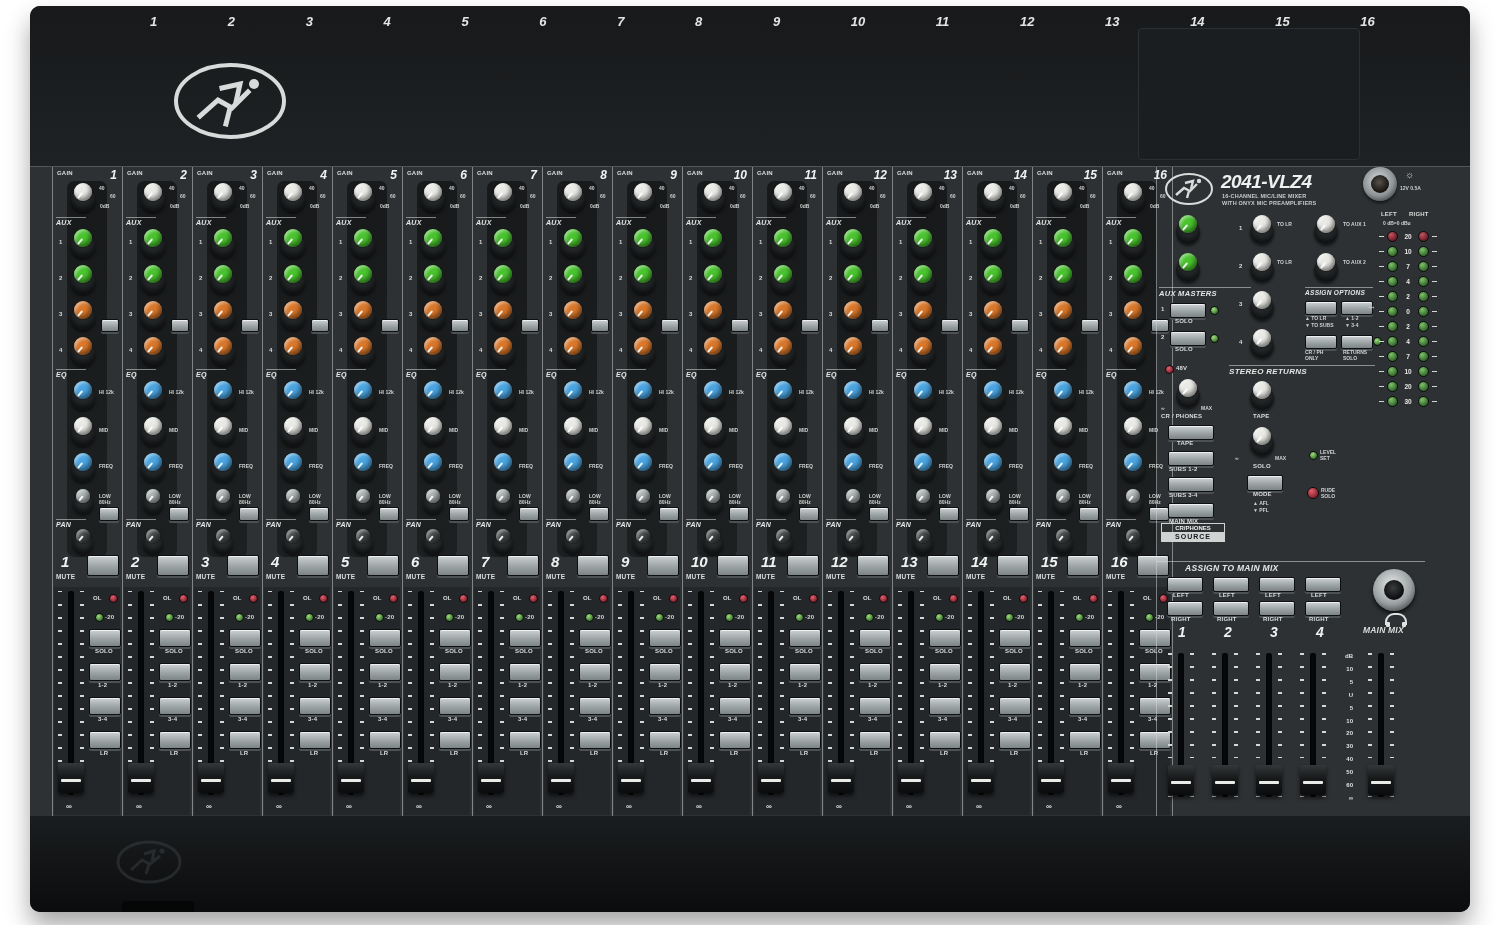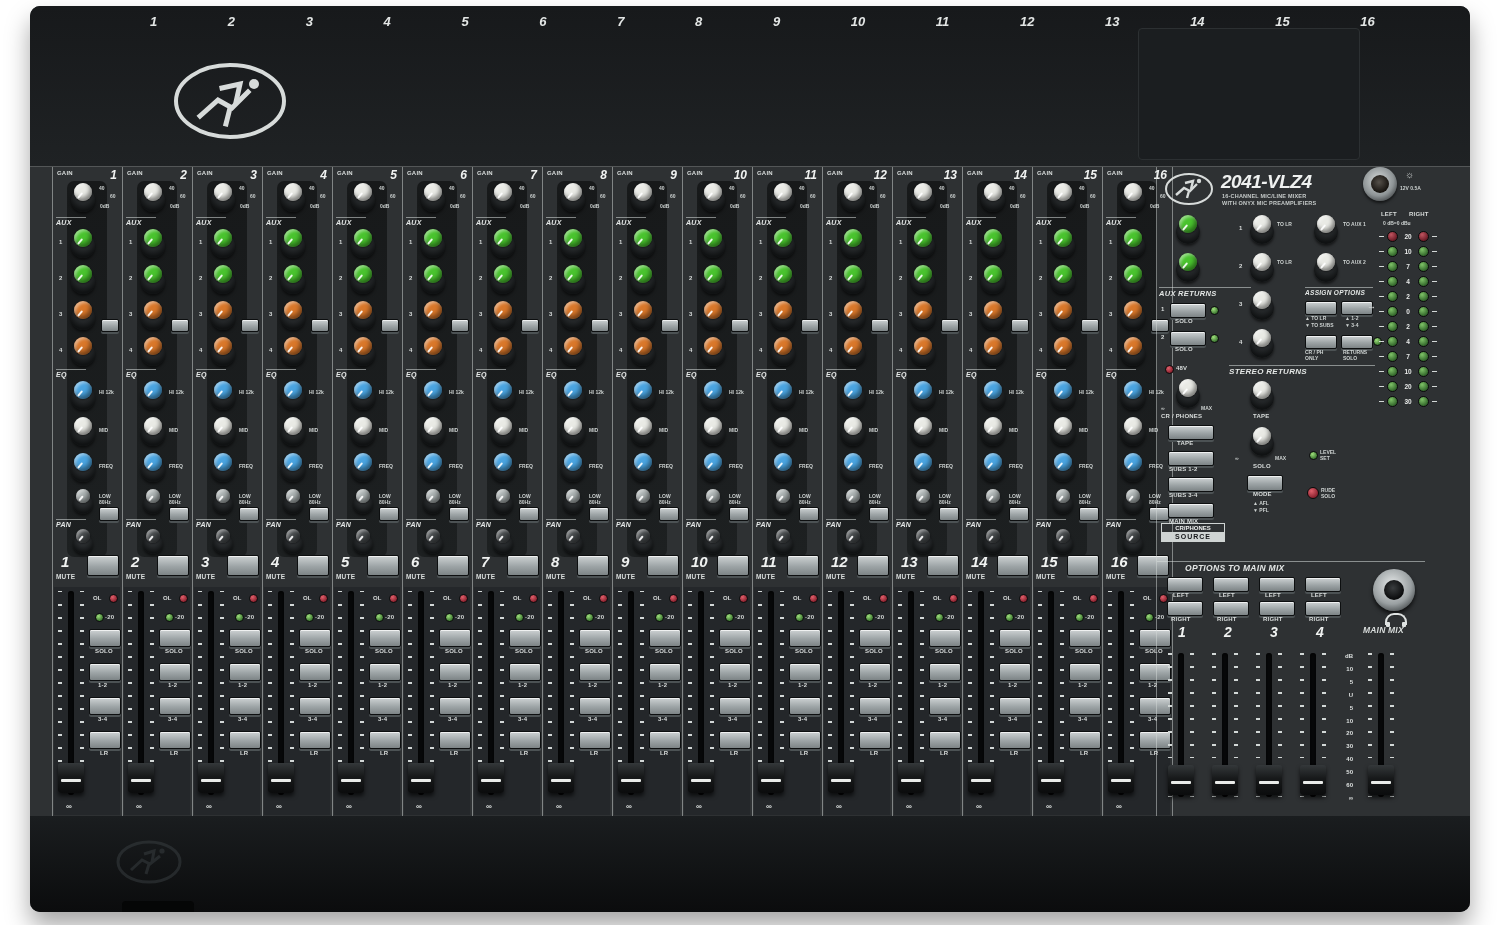--- a/index.html
+++ b/index.html
@@ -1492,21 +1492,21 @@
         <div class="lbl5" style="left:243px;top:18px;width:36px;">12V 0.5A</div>
 
         <div class="knob" style="left:18px;top:48px;--c:#49c32e;">
             <div class="base"></div>
             <div class="cap"></div>
           </div>
         <div class="knob" style="left:18px;top:86px;--c:#49c32e;">
             <div class="base"></div>
             <div class="cap"></div>
           </div>
-        <div class="hdr" style="left:2px;top:120px;width:92px;font-size:7.5px;">AUX RETURNS</div>
+        <div class="hdr" style="left:2px;top:120px;width:92px;font-size:7.5px;">AUX MASTERS</div>
         <div class="lbl" style="left:4px;top:139px;">1</div>
         <div class="pbtn" style="left:13px;top:136px;width:34px;height:13px;"></div>
         <div class="lbl" style="left:18px;top:151px;">SOLO</div>
         <div class="led grn" style="left:53px;top:139px;"></div>
         <div class="lbl" style="left:4px;top:167px;">2</div>
         <div class="pbtn" style="left:13px;top:164px;width:34px;height:13px;"></div>
         <div class="lbl" style="left:18px;top:179px;">SOLO</div>
         <div class="led grn" style="left:53px;top:167px;"></div>
         <div class="led red" style="left:8px;top:198px;"></div>
         <div class="lbl" style="left:19px;top:198px;">48V</div>
@@ -1681,21 +1681,21 @@
             <div class="meter-row" style="top: 165px;">
               <span class="dash"></span>
               <span class="mled g"></span>
               <span class="mval">30</span>
               <span class="mled g"></span>
               <span class="dash"></span>
             </div>
           </div>
         <div class="lbl" style="left:210px;top:136px;font-size:9px;">→</div>
 
-        <div class="hdr" style="left:0px;top:394px;width:240px;font-size:8.5px;padding-left:28px;">OPTIONS TO MAIN MIX</div>
+        <div class="hdr" style="left:0px;top:394px;width:240px;font-size:8.5px;padding-left:28px;">ASSIGN TO MAIN MIX</div>
         <div id="assign-groups">
   <div style="position: absolute; top: 410px; width: 44px; left: 6px;">
     <div class="pbtn" style="left:4px;top:0;width:34px;height:13px;"></div>
     <div class="lbl" style="left:10px;top:15px;">LEFT</div>
     <div class="pbtn" style="left:4px;top:24px;width:34px;height:13px;"></div>
     <div class="lbl" style="left:8px;top:39px;">RIGHT</div>
     <div class="chnum grp-num" style="left:15px;top:47px;font-size:14px;position:absolute;">1</div>
   </div>
 
   <div style="position: absolute; top: 410px; width: 44px; left: 52px;">

